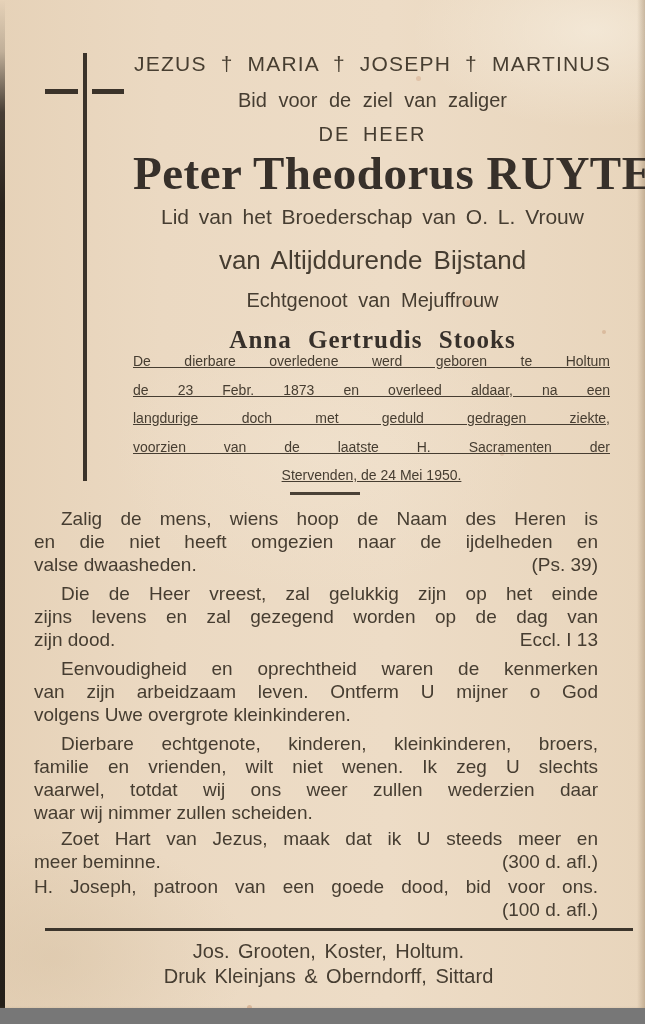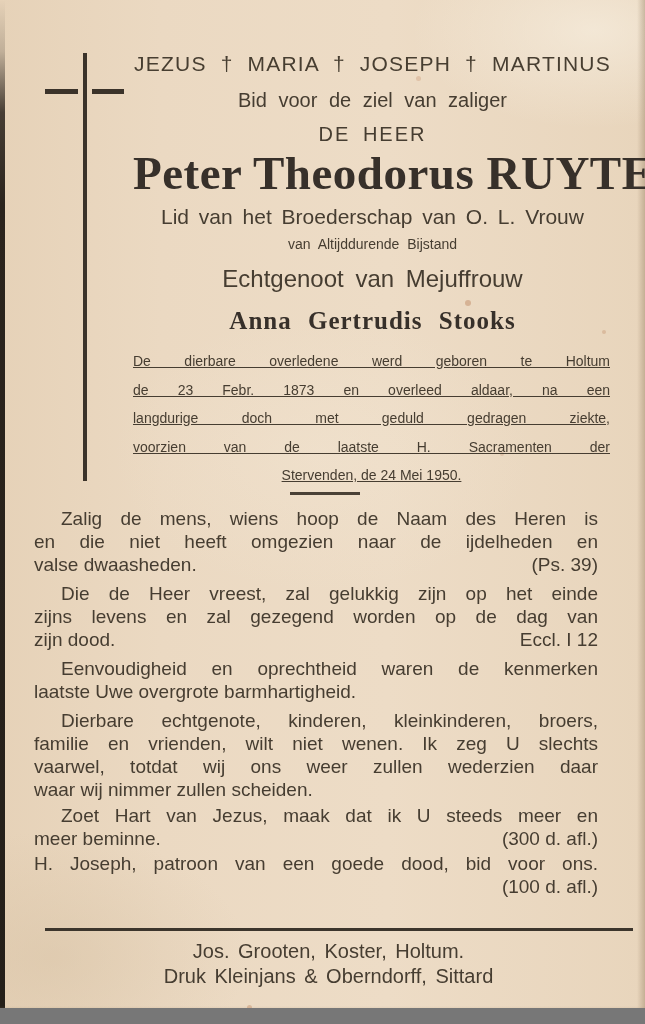--- a/index.html
+++ b/index.html
@@ -37,22 +37,22 @@
 
   
   .header-col{position:absolute;left:133px;top:52px;width:479px;text-align:center;}
   .header-col>div{white-space:nowrap;}
   .invocation{font-size:21px;letter-spacing:1.2px;word-spacing:7px;color:#473e31;}
   .pray{margin-top:13px;font-size:20px;word-spacing:6px;}
   .honorific{margin-top:11px;font-size:20px;letter-spacing:2px;word-spacing:5px;}
   .deceased{margin-top:6px;font-family:"Liberation Serif",serif;font-weight:bold;
     font-size:47px;line-height:42px;color:var(--name-ink);letter-spacing:.5px;}
   .member1{margin-top:11px;font-size:21px;word-spacing:4px;}
-  .member2{margin-top:7px;font-size:14px;word-spacing:4px;}
-  .spouse-intro{margin-top:13px;font-size:24px;word-spacing:5px;}
+  .member2{margin-top:16px;font-size:26px;word-spacing:4px;}
+  .spouse-intro{margin-top:13px;font-size:20px;word-spacing:5px;}
   .spouse-name{margin-top:14px;font-family:"Liberation Serif",serif;font-weight:bold;
     font-size:25px;color:var(--name-ink);letter-spacing:1px;word-spacing:9px;}
 
   
   .life{position:absolute;left:133px;top:347px;width:477px;font-size:14px;line-height:28.5px;text-decoration:underline;}
   .life .jline{text-align:justify;text-align-last:justify;}
   .life .cline{text-align:center;}
   .small-divider{position:absolute;left:290px;top:492px;width:70px;height:3px;background:#4a4136;}
 
   
@@ -123,27 +123,28 @@
         <span>valse dwaasheden.</span>
         <span>(Ps. 39)</span>
       </div>
     </div>
 
     <div class="para">
       <div class="jline indent">Die de Heer vreest, zal gelukkig zijn op het einde</div>
       <div class="jline">zijns levens en zal gezegend worden op de dag van</div>
       <div class="split">
         <span>zijn dood.</span>
-        <span>Eccl. I 12</span>
+        <span>Eccl. I 13</span>
       </div>
     </div>
 
     <div class="para">
       <div class="jline indent">Eenvoudigheid en oprechtheid waren de kenmerken</div>
-      <div class="plain">laatste Uwe overgrote barmhartigheid.</div>
+      <div class="jline">van zijn arbeidzaam leven. Ontferm U mijner o God</div>
+      <div class="plain">volgens Uwe overgrote kleinkinderen.</div>
     </div>
 
     <div class="para">
       <div class="jline indent">Dierbare echtgenote, kinderen, kleinkinderen, broers,</div>
       <div class="jline">familie en vrienden, wilt niet wenen. Ik zeg U slechts</div>
       <div class="jline">vaarwel, totdat wij ons weer zullen wederzien daar</div>
       <div class="plain">waar wij nimmer zullen scheiden.</div>
     </div>
 
     <div class="para tight">

